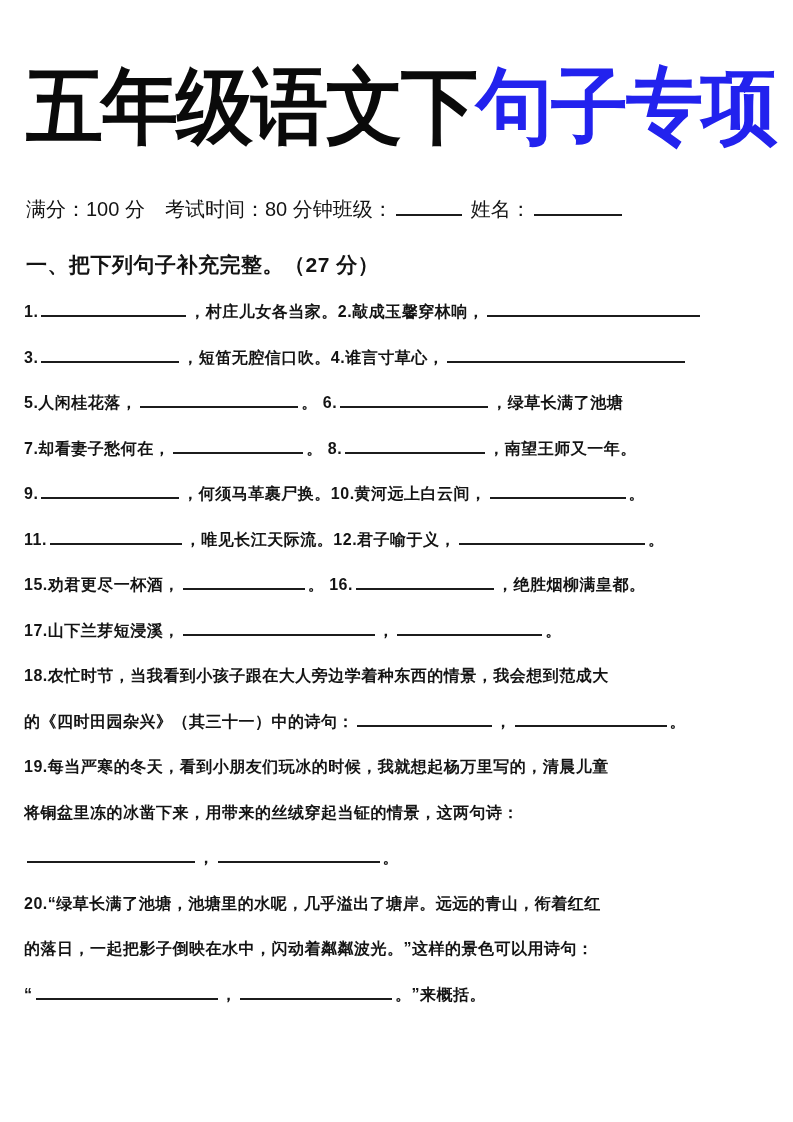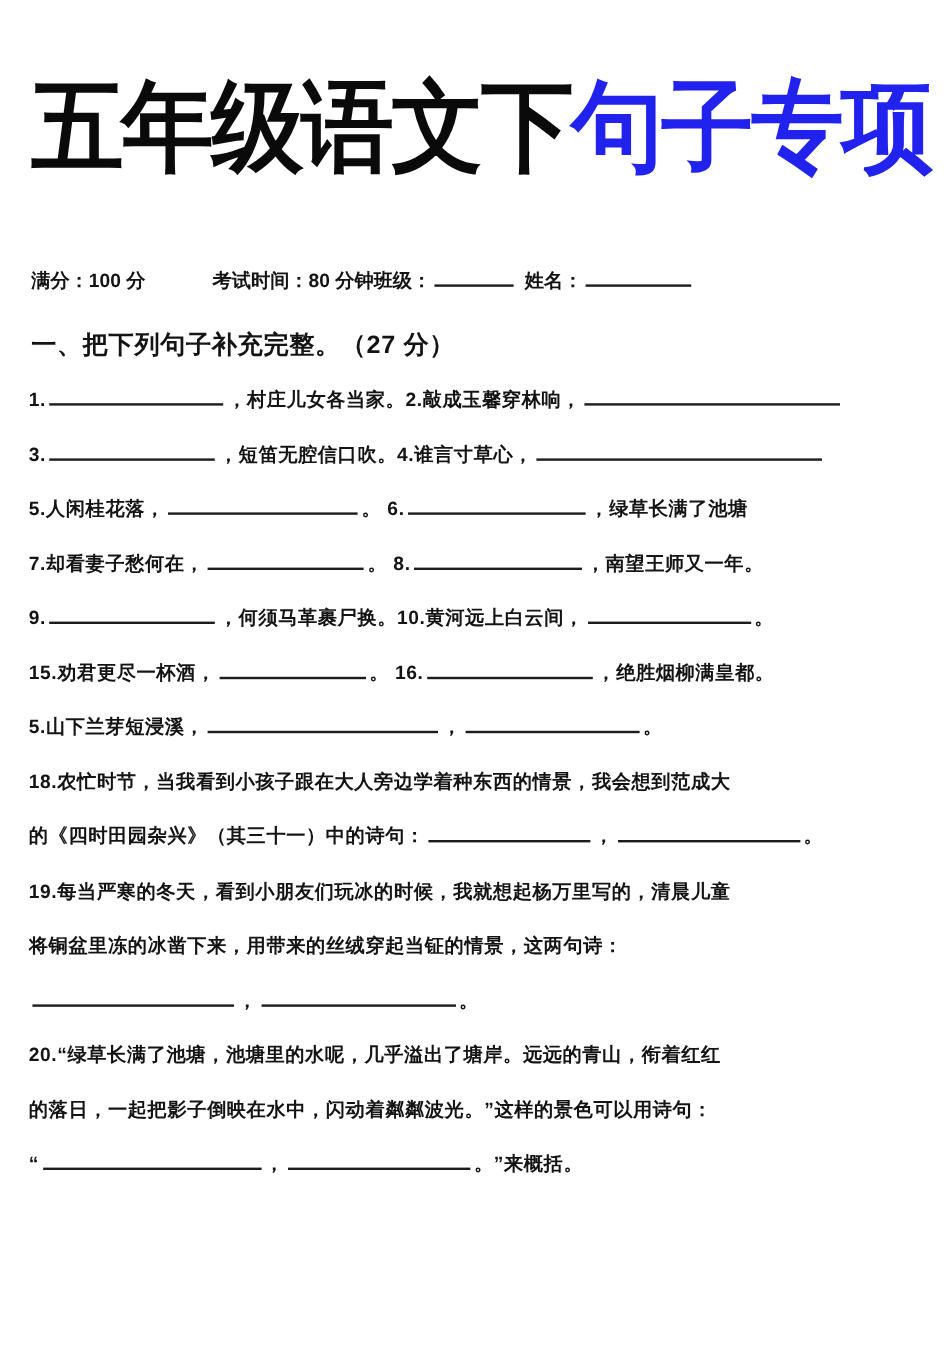--- a/index.html
+++ b/index.html
@@ -20,30 +20,30 @@
     letter-spacing: -2px;
     line-height: 104px;
     white-space: nowrap;
     transform: scaleY(1.08);
     transform-origin: top left;
   }
   .title .t-black { color: #0a0a0a; }
   .title .t-blue  { }
   .info-line {
     margin: 42px 0 0 26px;
-    font-size: 16px;
-    font-weight: 700;
+    font-size: 20px;
+    font-weight: 400;
     display: flex;
     align-items: baseline;
     white-space: nowrap;
   }
   .info-score { }
-  .info-time  { margin-left: 56px; }
+  .info-time  { margin-left: 20px; }
   .info-class { }
-  .info-name  { margin-left: 6px; margin-top: 28px; }
+  .info-name  { margin-left: 6px; }
   .blank {
     display: inline-block;
     border-bottom: 2px solid #1c1c1c;
     height: 4px;
     margin: 0 3px;
     vertical-align: baseline;
   }
   .info-blank-class { width: 66px; }
   .info-blank-name  { width: 88px; }
   .section-heading {
@@ -84,22 +84,23 @@
   </div>
 
   <div class="section-heading">一、把下列句子补充完整。（27 分）</div>
 
   <div class="questions" id="questions">
       <div class="qline"><span>1.</span><span class="blank" style="width: 145px;"></span><span>，村庄儿女各当家。2.敲成玉馨穿林响，</span><span class="blank" style="width: 213px;"></span></div>
       <div class="qline"><span>3.</span><span class="blank" style="width: 138px;"></span><span>，短笛无腔信口吹。4.谁言寸草心，</span><span class="blank" style="width: 238px;"></span></div>
       <div class="qline"><span>5.人闲桂花落，</span><span class="blank" style="width: 158px;"></span><span>。 6.</span><span class="blank" style="width: 148px;"></span><span>，绿草长满了池塘</span></div>
       <div class="qline"><span>7.却看妻子愁何在，</span><span class="blank" style="width: 130px;"></span><span>。 8.</span><span class="blank" style="width: 140px;"></span><span>，南望王师又一年。</span></div>
       <div class="qline"><span>9.</span><span class="blank" style="width: 138px;"></span><span>，何须马革裹尸换。10.黄河远上白云间，</span><span class="blank" style="width: 136px;"></span><span>。</span></div>
+      <div class="qline"><span>11.</span><span class="blank" style="width: 132px;"></span><span>，唯见长江天际流。12.君子喻于义，</span><span class="blank" style="width: 186px;"></span><span>。</span></div>
       <div class="qline"><span>15.劝君更尽一杯酒，</span><span class="blank" style="width: 122px;"></span><span>。 16.</span><span class="blank" style="width: 138px;"></span><span>，绝胜烟柳满皇都。</span></div>
-      <div class="qline"><span>5.山下兰芽短浸溪，</span><span class="blank" style="width: 192px;"></span><span>，</span><span class="blank" style="width: 145px;"></span><span>。</span></div>
+      <div class="qline"><span>17.山下兰芽短浸溪，</span><span class="blank" style="width: 192px;"></span><span>，</span><span class="blank" style="width: 145px;"></span><span>。</span></div>
       <div class="qline"><span>18.农忙时节，当我看到小孩子跟在大人旁边学着种东西的情景，我会想到范成大</span></div>
       <div class="qline"><span>的《四时田园杂兴》（其三十一）中的诗句：</span><span class="blank" style="width: 135px;"></span><span>，</span><span class="blank" style="width: 152px;"></span><span>。</span></div>
       <div class="qline"><span>19.每当严寒的冬天，看到小朋友们玩冰的时候，我就想起杨万里写的，清晨儿童</span></div>
       <div class="qline"><span>将铜盆里冻的冰凿下来，用带来的丝绒穿起当钲的情景，这两句诗：</span></div>
       <div class="qline"><span class="blank" style="width: 168px;"></span><span>，</span><span class="blank" style="width: 162px;"></span><span>。</span></div>
       <div class="qline"><span>20.“绿草长满了池塘，池塘里的水呢，几乎溢出了塘岸。远远的青山，衔着红红</span></div>
       <div class="qline"><span>的落日，一起把影子倒映在水中，闪动着粼粼波光。”这样的景色可以用诗句：</span></div>
       <div class="qline"><span>“</span><span class="blank" style="width: 182px;"></span><span>，</span><span class="blank" style="width: 152px;"></span><span>。”来概括。</span></div>
     </div>
 

